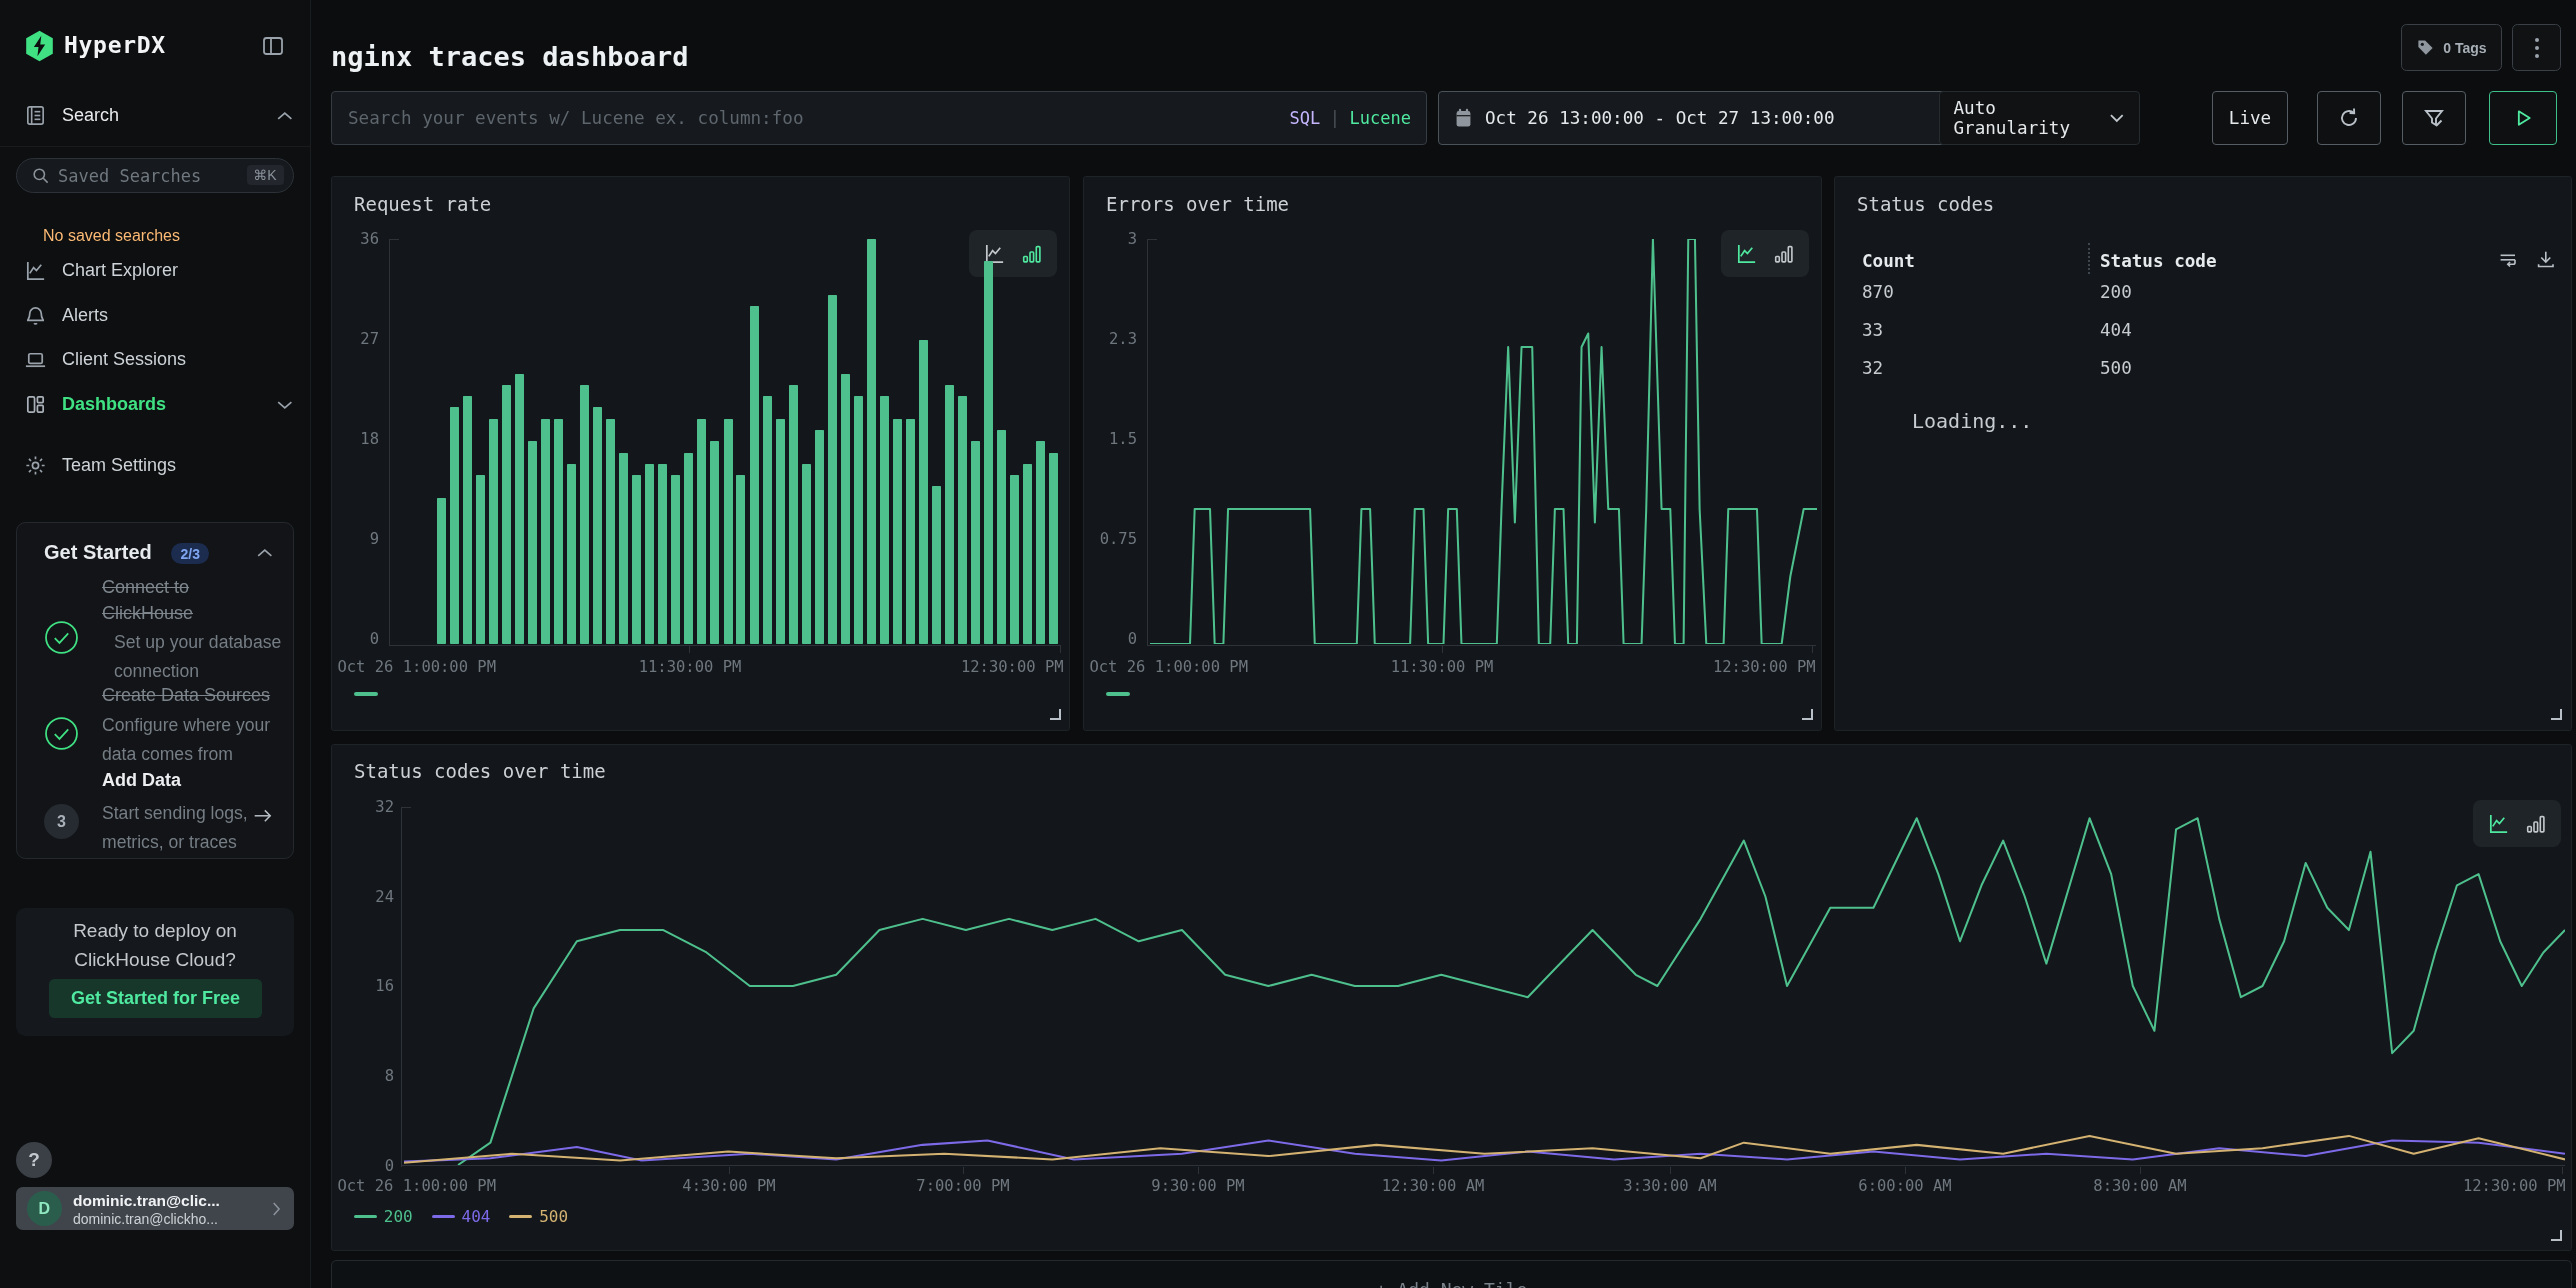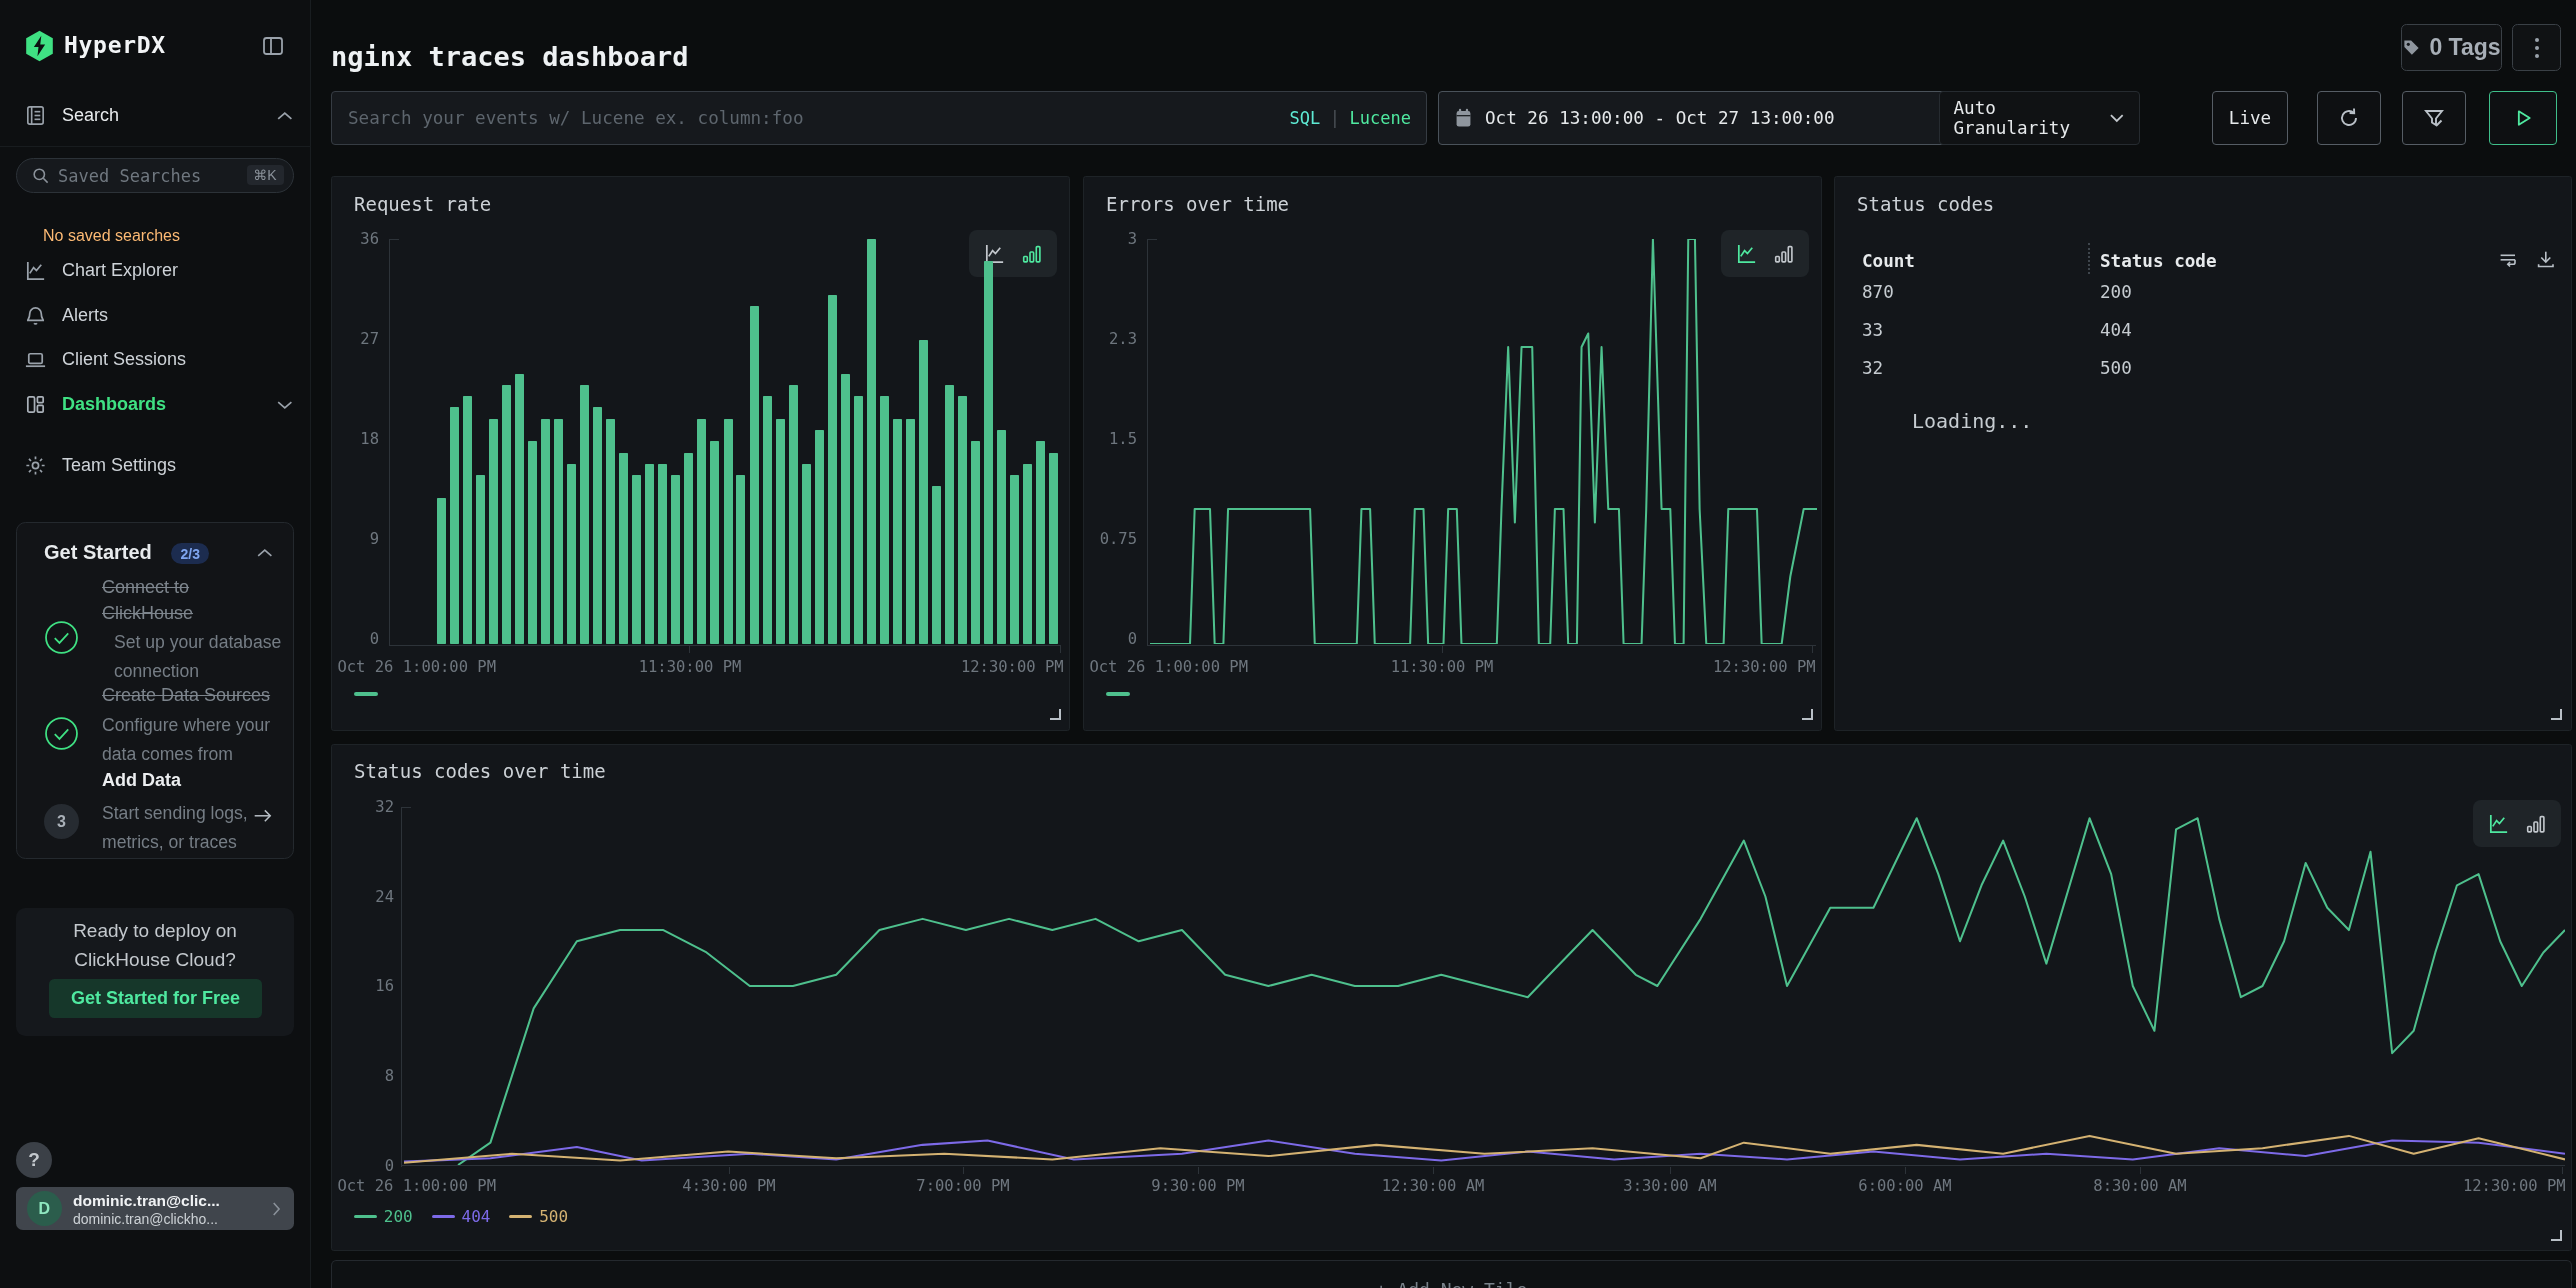--- a/index.html
+++ b/index.html
@@ -216,37 +216,37 @@
       <span class="abs" style="right:12px;top:13.5px;">
         <svg width="10.8" height="16" viewBox="0 0 14 24" fill="none" stroke="#8a9199" stroke-width="2.4">
             <polyline points="3,3 11,12 3,21"></polyline>
           </svg>
       </span>
     </div>
   </aside>
 
   <h1 class="page-title">nginx traces dashboard</h1>
 
-  <div class="ghost-btn sans" style="left:2401px;top:24px;width:101px;height:47px;font-size:23px;font-weight:bold;text-align:center;">
+  <div class="ghost-btn sans" style="left:2401px;top:24px;width:101px;height:47px;font-size:14px;font-weight:bold;text-align:center;">
     <span>
       <svg width="19" height="19" viewBox="0 0 24 24" fill="#8f969e">
           <path d="M3 3 h8.5 L21 12.5 12.5 21 3 11.5 Z"></path>
           <circle cx="8" cy="8" r="2" fill="#13161a"></circle>
         </svg>
     </span>
     <span>0 Tags</span>
   </div>
   <div class="ghost-btn" style="left:2512px;top:24px;width:49px;height:47px;">
     <span style="width:4px;height:4px;border-radius:50%;background:#9aa2ab;box-shadow:0 -8px 0 #9aa2ab,0 8px 0 #9aa2ab;display:block;"></span>
   </div>
 
   <div class="tool-input">
     <input type="text" placeholder="Search your events w/ Lucene ex. column:foo" style="">
     <div class="mode">
-      <span style="color:#5eead4;cursor:pointer;">SQL</span>
+      <span style="color:#c4b5fd;cursor:pointer;">SQL</span>
       <span style="color:#4a5056;">|</span>
       <span style="color:#4fe9a0;cursor:pointer;">Lucene</span>
     </div>
   </div>
 
   <div class="datebox">
     <span>
       <svg width="19" height="20" viewBox="0 0 24 26" fill="#8f969e">
           <rect x="3" y="4" width="18" height="20" rx="3"></rect>
           <rect x="6" y="1" width="3" height="5" rx="1.5"></rect>

